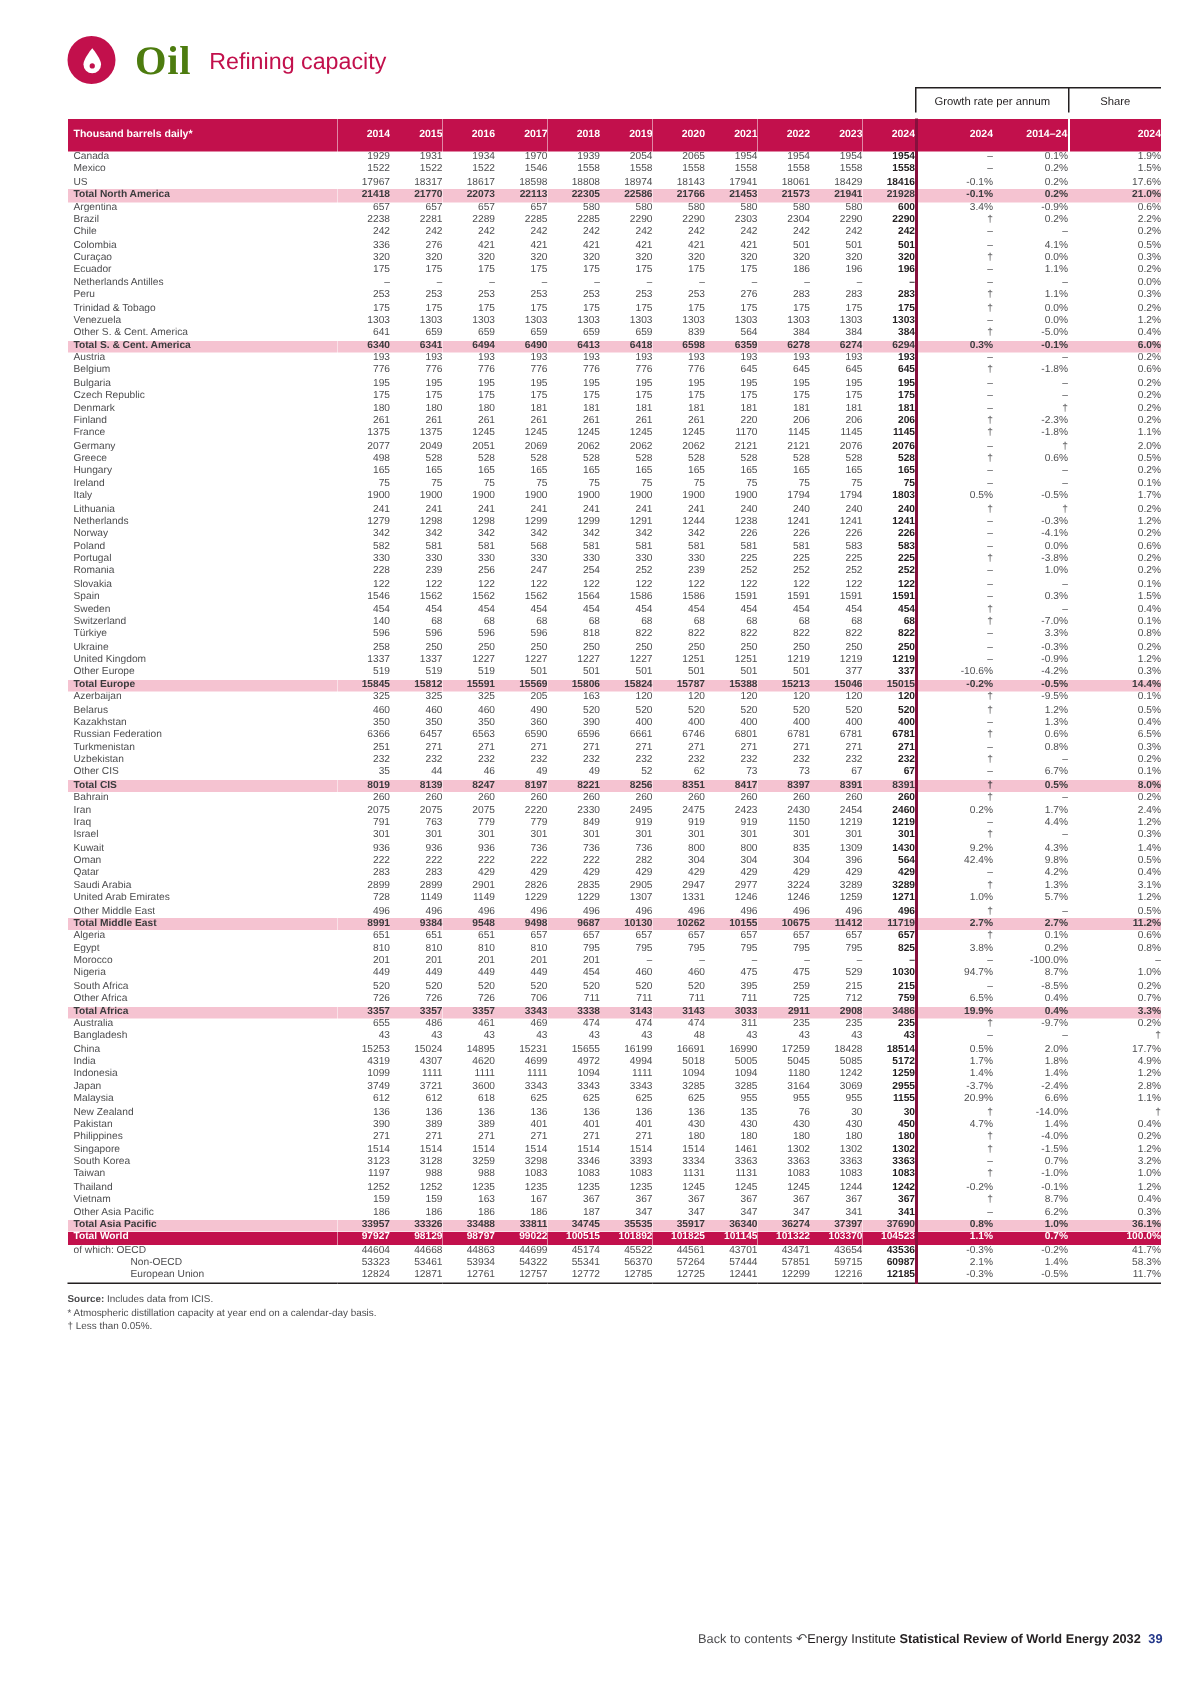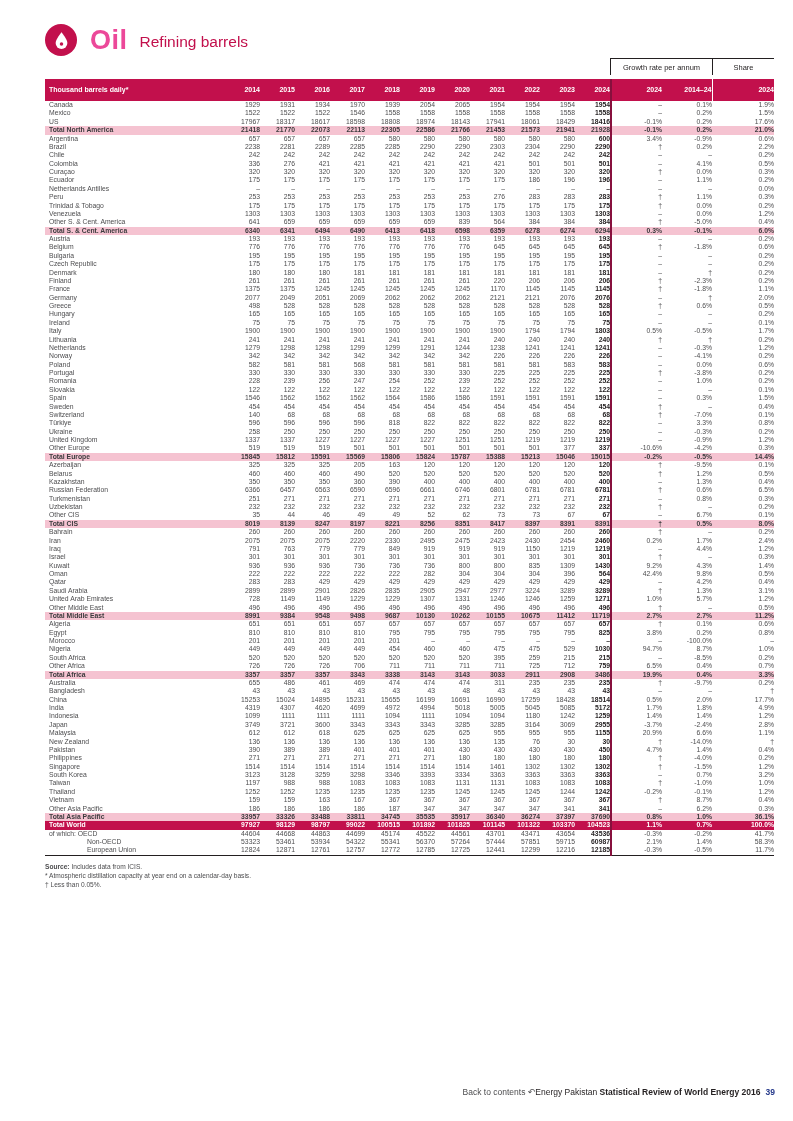--- a/index.html
+++ b/index.html
@@ -2,21 +2,21 @@
 <html><head>
 <meta charset="utf-8">
 <style>
   * { margin:0; padding:0; box-sizing:border-box; }
   html,body { width:793px; height:1121px; background:#ffffff; font-family:"Liberation Sans", sans-serif; }
   .page { position:relative; width:793px; height:1121px; background:#fff; overflow:hidden; }
 
   
   .title-block { position:absolute; left:45px; top:24px; display:flex; align-items:center; }
   .drop-badge { width:32px; height:32px; border-radius:50%; background:#c2104c; display:flex; align-items:center; justify-content:center; }
-  .title-word { font-family:Liberation Sans, sans-serif; font-weight:bold; color:#ec4899; font-size:27px; margin-left:13px; letter-spacing:0.5px; }
+  .title-word { font-family:Liberation Serif, serif; font-weight:bold; color:#4d7c0f; font-size:27px; margin-left:13px; letter-spacing:0.5px; }
   .title-sub { color:#c2104c; font-size:15.5px; margin-left:12px; padding-top:4px; }
 
   
   .table-wrap { position:absolute; left:45px; top:58px; width:729px; }
   .mini-captions { display:flex; justify-content:flex-end; height:17px; margin-bottom:4px; }
   .cap-box { border-top:1.2px solid #231f20; border-left:1px solid #231f20; display:flex; align-items:center; justify-content:center; font-size:7.5px; color:#231f20; }
   .cap-growth { width:102px; }
   .cap-share { width:62px; }
 
   table { border-collapse:collapse; table-layout:fixed; width:729px; }
@@ -51,21 +51,21 @@
 <div class="page">
 
   <div class="title-block">
     <div class="drop-badge">
       <svg width="19" height="19" viewBox="0 0 24 24" aria-hidden="true">
         <path d="M12 1.5 C12 1.5 4.6 10.2 4.6 15.2 a7.4 7.4 0 0 0 14.8 0 C19.4 10.2 12 1.5 12 1.5 Z" fill="#ffffff"></path>
         <circle cx="12" cy="16.4" r="2.2" fill="#c2104c"></circle>
       </svg>
     </div>
     <div class="title-word">Oil</div>
-    <div class="title-sub">Refining barrels</div>
+    <div class="title-sub">Refining capacity</div>
   </div>
 
   <div class="table-wrap">
     <div class="mini-captions">
       <div class="cap-box cap-growth">Growth rate per annum</div>
       <div class="cap-box cap-share">Share</div>
     </div>
     <table id="cap-table">
         <colgroup>
           <col style="width: 180px;">
@@ -1640,16 +1640,16 @@
   </div>
 
   <div class="notes" id="notes-block" style="top:862px;">
     <div class="src"><b>Source:</b><span> Includes data from ICIS.</span></div>
     <div>*   Atmospheric distillation capacity at year end on a calendar-day basis.</div>
     <div>†  Less than 0.05%.</div>
   </div>
 
   <div class="footer">
     <div class="back-link"><span>Back to contents</span> <span class="back-icon">↶</span></div>
-    <div class="footer-right"><span>Energy Pakistan </span><span class="bold">Statistical Review of World Energy 2016</span><span class="page-num">39</span></div>
+    <div class="footer-right"><span>Energy Institute </span><span class="bold">Statistical Review of World Energy 2032</span><span class="page-num">39</span></div>
   </div>
 
 </div>
 
 </body></html>

